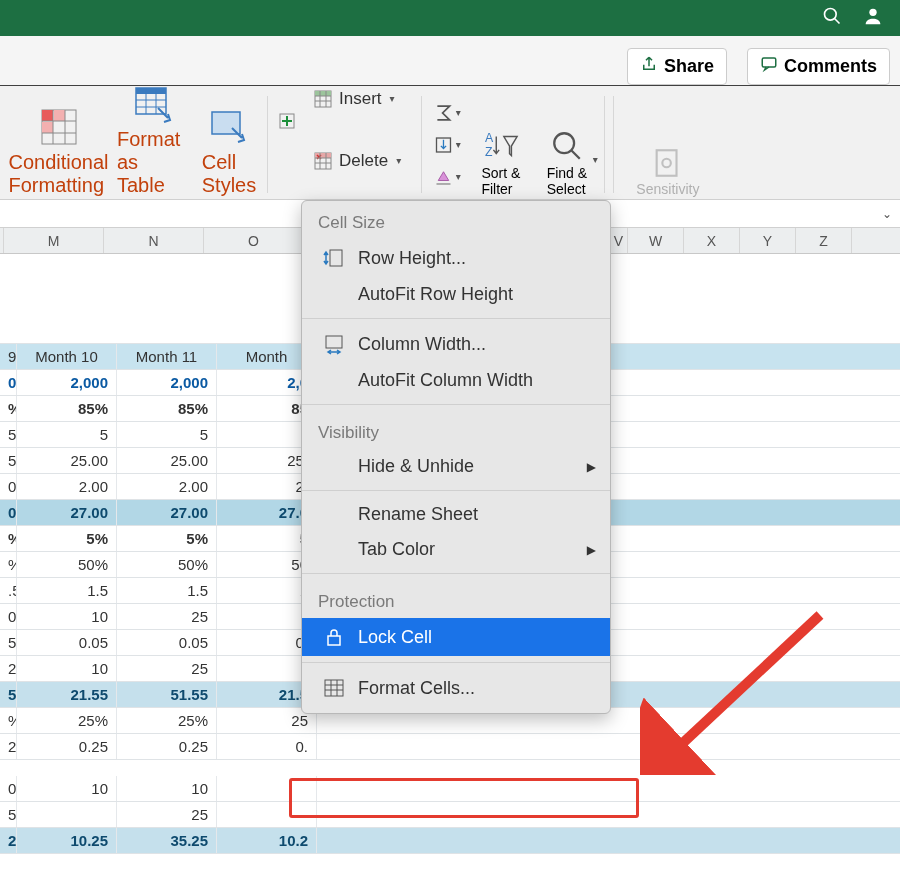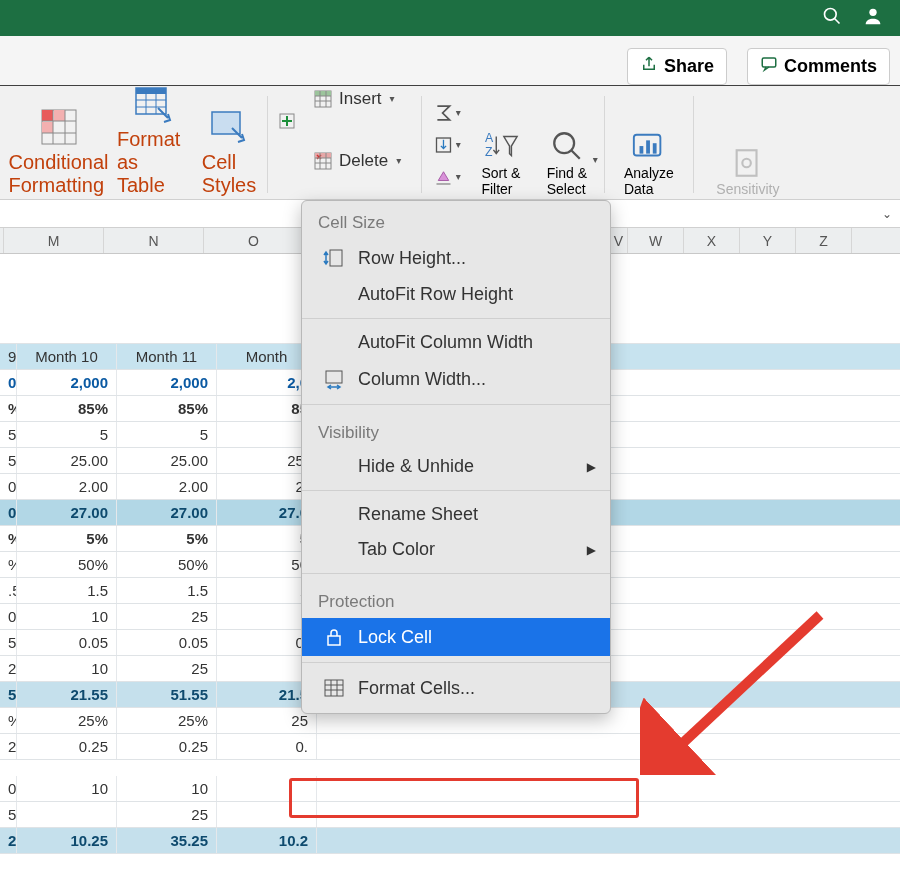--- a/index.html
+++ b/index.html
@@ -255,32 +255,20 @@
           <line x1="15" y1="15" x2="21" y2="21" stroke="#555" stroke-width="1.6"></line>
         </svg>
     </span>
     <span class="caret" style="align-self:flex-end;margin-top:-10px">▾</span>
     <span class="glabel" style="white-space:pre-line">Find &amp;
 Select</span>
   </div>
 
   <div class="vsep"></div>
 
-  <div class="bigpair" style="width:80px">
-    <span class="ic">
-      <svg width="36" height="36" viewBox="0 0 38 38" fill="none">
-          <rect x="3" y="6" width="28" height="22" rx="3" stroke="#3b7bbf" stroke-width="2"></rect>
-          <rect x="9" y="18" width="4" height="8" fill="#3b7bbf"></rect>
-          <rect x="16" y="12" width="4" height="14" fill="#3b7bbf"></rect>
-          <rect x="23" y="15" width="4" height="11" fill="#3b7bbf"></rect>
-        </svg>
-    </span>
-    <span class="glabel" style="white-space:pre-line">Analyze
-Data</span>
-  </div>
 
   <div class="vsep"></div>
 
   <div class="bigpair disabled" style="width:100px">
     <span class="ic">
       <svg width="34" height="34" viewBox="0 0 24 24" fill="none">
           <rect x="4" y="3" width="14" height="18" stroke="#c0c0c0" stroke-width="1.5"></rect>
           <circle cx="11" cy="12" r="3" stroke="#c0c0c0" stroke-width="1.5"></circle>
         </svg>
     </span>
@@ -465,31 +453,31 @@
           <rect x="7" y="3" width="12" height="16" stroke="#555"></rect>
           <path d="M3 5v12M1 8l2-3 2 3M1 14l2 3 2-3" stroke="#2a7ac0" stroke-width="1.5"></path>
         </svg>
     </span>
     <span>Row Height...</span>
   </div>
   <div class="mitem indent">
     <span>AutoFit Row Height</span>
   </div>
   <hr>
-  <div class="mitem indent">
-    <span>AutoFit Column Width</span>
-  </div>
   <div class="mitem">
     <span class="micon">
       <svg width="22" height="22" viewBox="0 0 22 22" fill="none">
           <rect x="3" y="3" width="16" height="12" stroke="#555"></rect>
           <path d="M5 19h12M8 17l-3 2 3 2M14 17l3 2-3 2" stroke="#2a7ac0" stroke-width="1.5"></path>
         </svg>
     </span>
     <span>Column Width...</span>
+  </div>
+  <div class="mitem indent">
+    <span>AutoFit Column Width</span>
   </div>
   <hr>
   <div class="section-head">Visibility</div>
   <div class="mitem indent">
     <span>Hide &amp; Unhide</span>
     <span class="submenu-arrow">▶</span>
   </div>
   <hr>
   <div class="mitem indent">
     <span>Rename Sheet</span>

